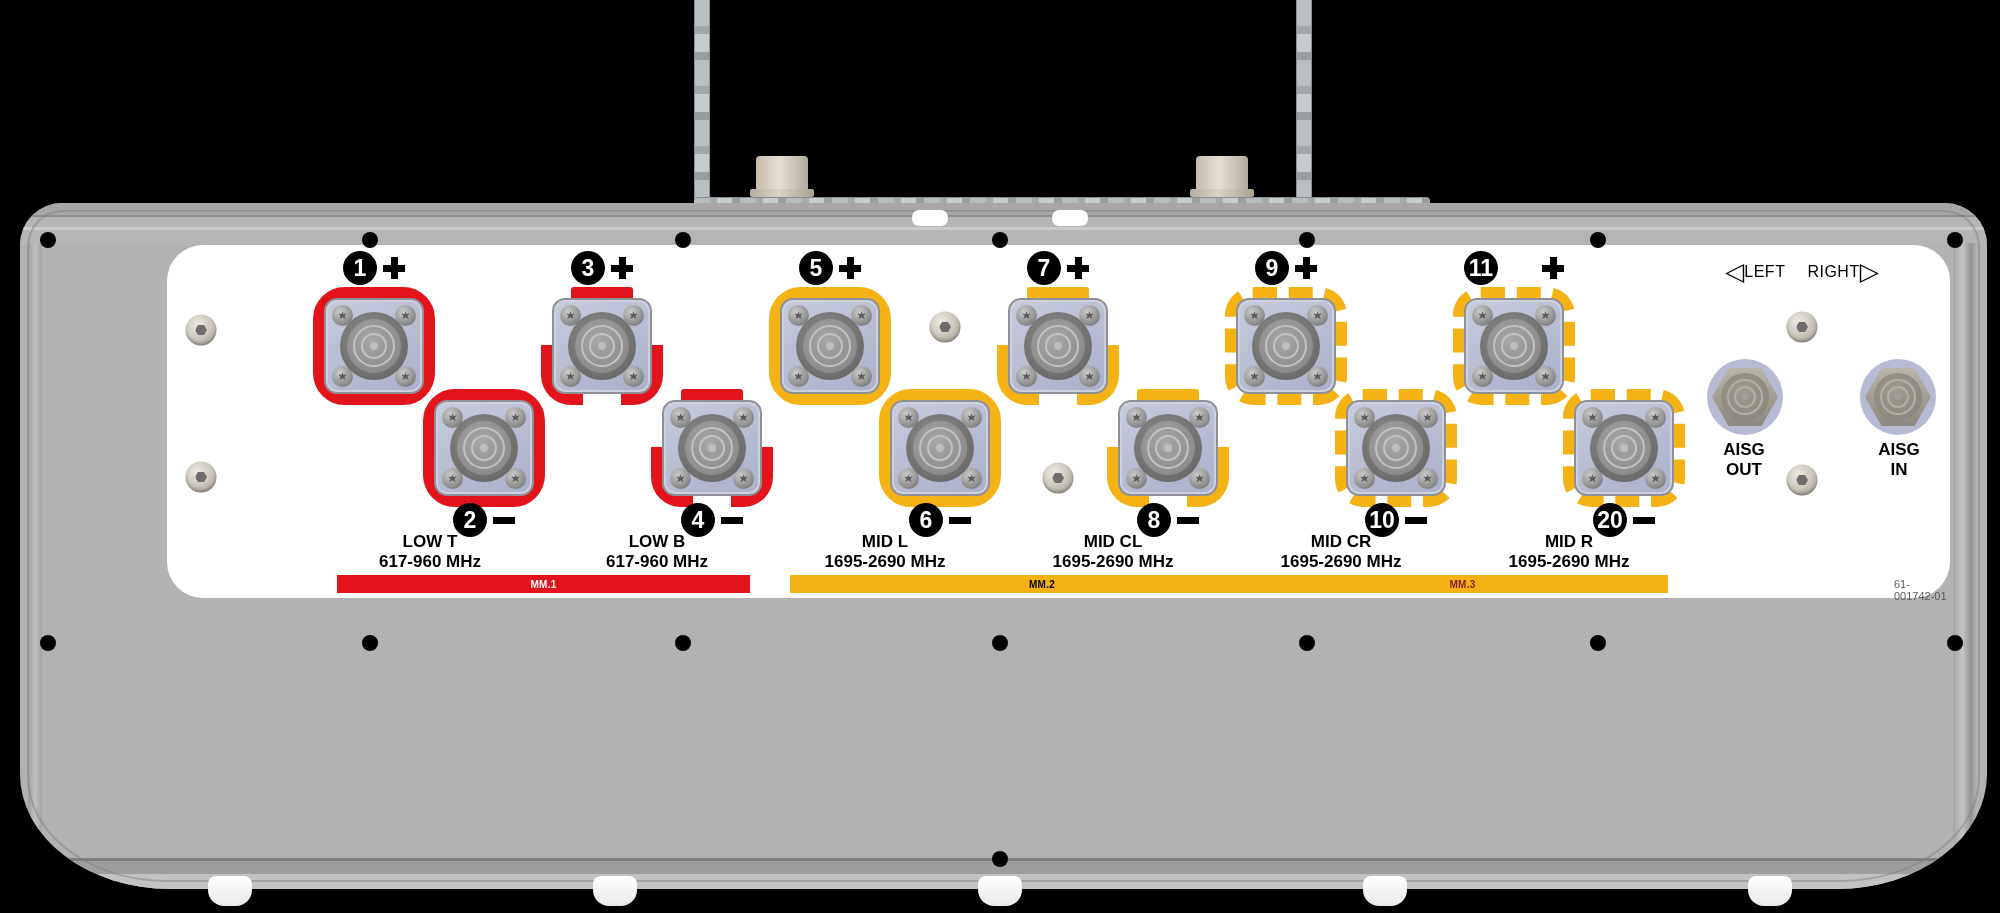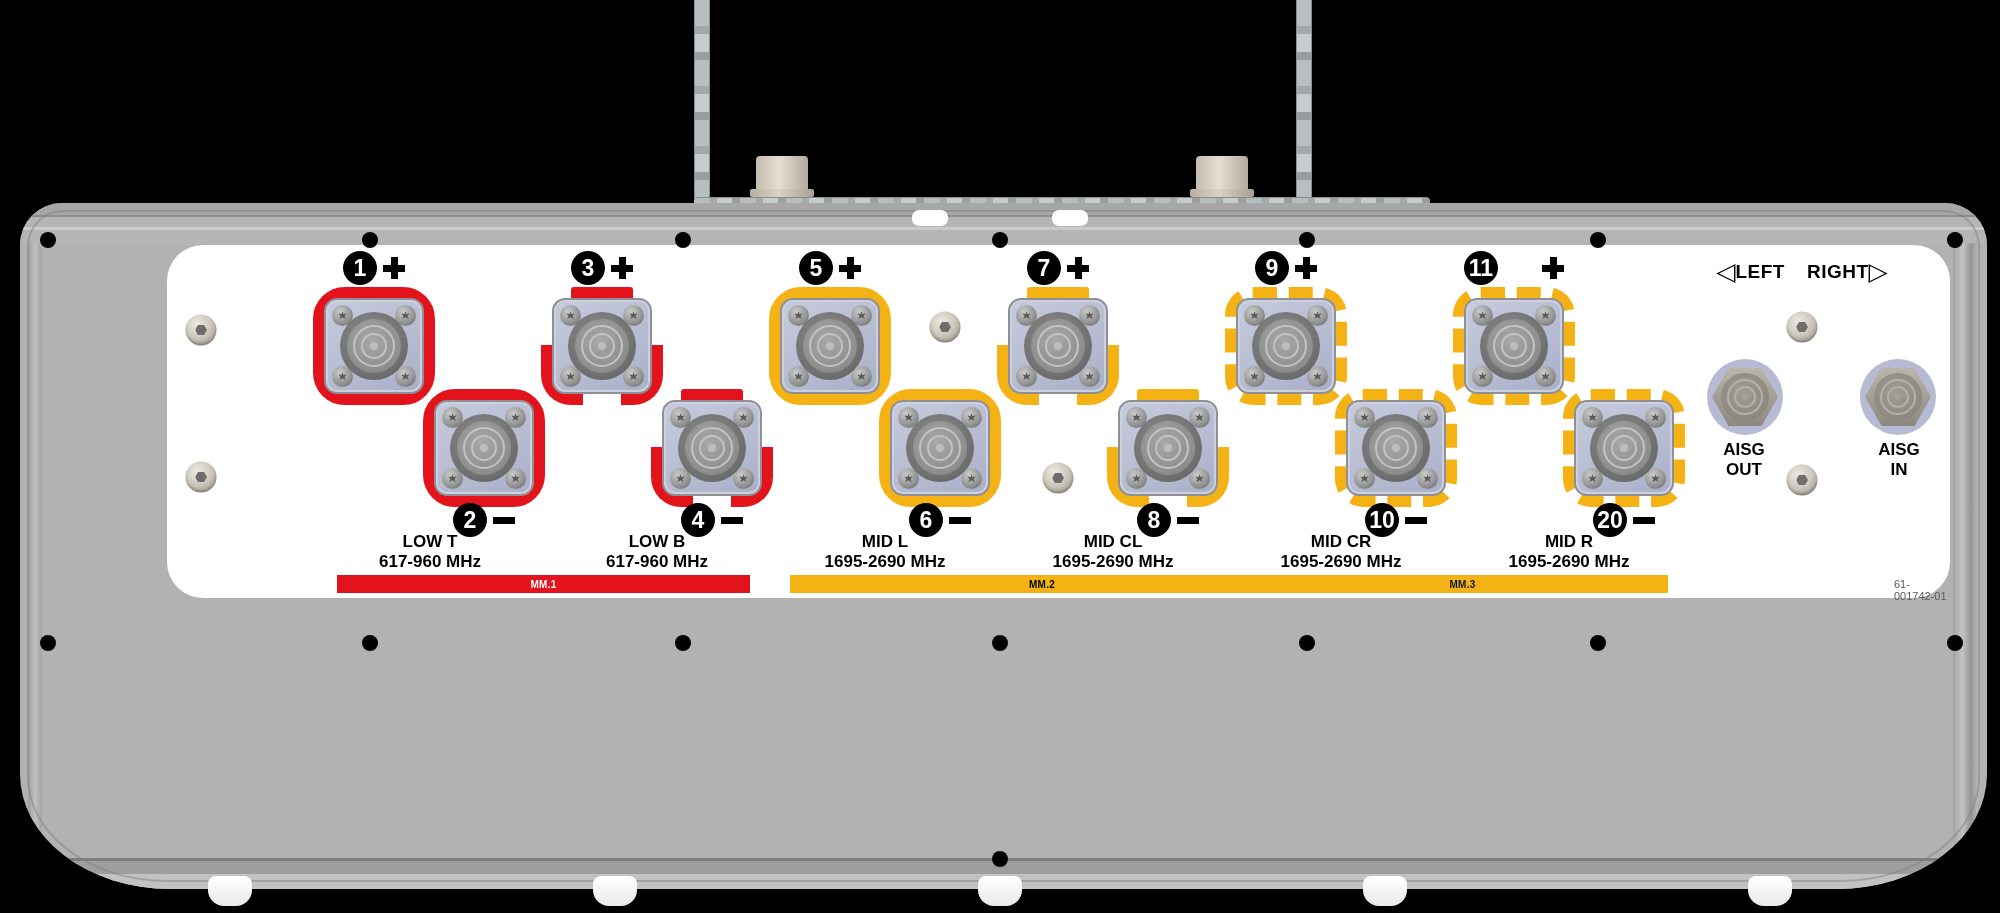--- a/index.html
+++ b/index.html
@@ -85,21 +85,21 @@
   .minus{width:22px;height:7px;background:#000;}
   
   .bandname,.bandfreq{position:absolute;transform:translateX(-50%);white-space:nowrap;color:#000;
        font-weight:700;font-size:17px;line-height:1;}
   .bandname{top:533px;}
   .bandfreq{top:553px;}
   .bar{position:absolute;top:575px;height:18px;display:flex;align-items:center;justify-content:center;
        font-weight:700;font-size:10px;letter-spacing:.3px;}
   
   .orient{position:absolute;left:1802px;top:271px;transform:translate(-50%,-50%);display:flex;align-items:center;color:#000;}
-  .otext{font-weight:700;font-size:19px;letter-spacing:.5px;}
+  .otext{font-weight:400;font-size:16px;letter-spacing:.5px;}
   .tri{font-size:25px;line-height:1;font-weight:400;}
   .ospacer{width:22px;}
   .aisg{position:absolute;transform:translate(-50%,-50%);width:76px;height:76px;border-radius:50%;background:#b6bad2;
        display:flex;align-items:center;justify-content:center;}
   .hexnut{width:66px;height:58px;background:linear-gradient(180deg,#bab5aa,#8d887d);
        clip-path:polygon(25% 0,75% 0,100% 50%,75% 100%,25% 100%,0 50%);display:flex;align-items:center;justify-content:center;}
   .aface{width:48px;height:48px;border-radius:50%;background:radial-gradient(circle at 45% 40%,#a29d92,#847f76);
        display:flex;align-items:center;justify-content:center;}
   .aring1{width:32px;height:32px;border:2px solid #b4b0a6;border-radius:50%;display:flex;align-items:center;justify-content:center;}
   .aring2{width:18px;height:18px;border:2px solid #b4b0a6;border-radius:50%;display:flex;align-items:center;justify-content:center;}
@@ -158,21 +158,21 @@
       <div class="screw" style="left: 1802px; top: 480px;"></div>
       <div class="foot" style="left: 230px;"></div>
       <div class="foot" style="left: 615px;"></div>
       <div class="foot" style="left: 1000px;"></div>
       <div class="foot" style="left: 1385px;"></div>
       <div class="foot" style="left: 1770px;"></div>
       <div class="notch" style="left: 912px;"></div>
       <div class="notch" style="left: 1052px;"></div>
       <div class="bar" style="left: 337px; width: 413px; background: rgb(227, 19, 27); color: rgb(255, 255, 255);">MM.1</div>
       <div class="bar" style="left: 790px; width: 504px; background: rgb(245, 178, 20); color: rgb(0, 0, 0);">MM.2</div>
-      <div class="bar" style="left: 1257px; width: 411px; background: rgb(245, 178, 20); color: #0f172a;">MM.3</div>
+      <div class="bar" style="left: 1257px; width: 411px; background: rgb(245, 178, 20); color: #7f1d1d;">MM.3</div>
       <div class="bandname" style="left: 430px;">LOW T</div>
       <div class="bandfreq" style="left: 430px;">617-960 MHz</div>
       <div class="bandname" style="left: 657px;">LOW B</div>
       <div class="bandfreq" style="left: 657px;">617-960 MHz</div>
       <div class="bandname" style="left: 885px;">MID L</div>
       <div class="bandfreq" style="left: 885px;">1695-2690 MHz</div>
       <div class="bandname" style="left: 1113px;">MID CL</div>
       <div class="bandfreq" style="left: 1113px;">1695-2690 MHz</div>
       <div class="bandname" style="left: 1341px;">MID CR</div>
       <div class="bandfreq" style="left: 1341px;">1695-2690 MHz</div>

